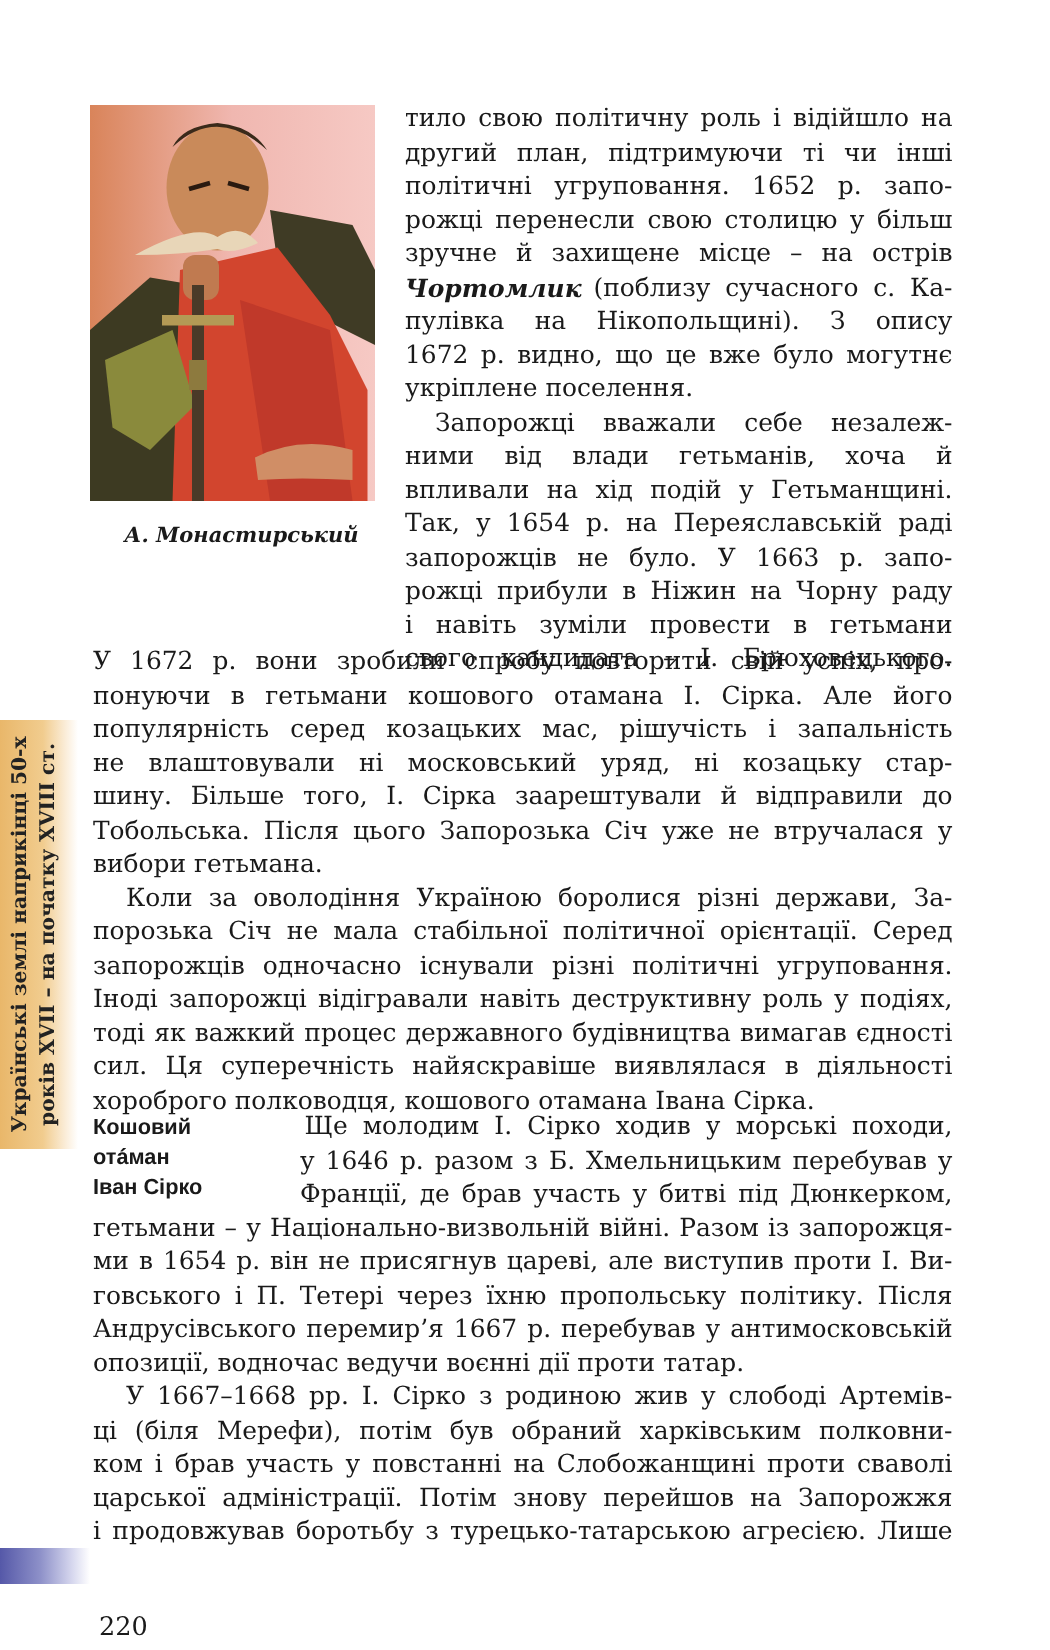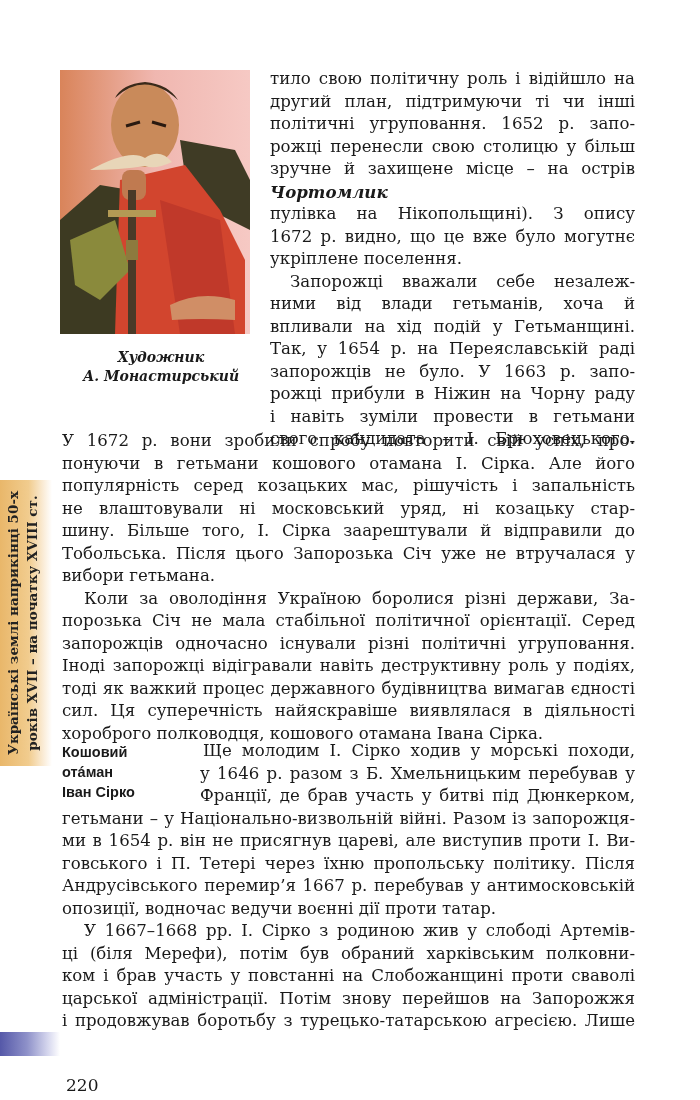--- a/index.html
+++ b/index.html
@@ -83,32 +83,32 @@
       <rect x="62" y="100" width="24" height="30" rx="8" fill="#c07a50"></rect>
       <rect x="68" y="120" width="8" height="144" fill="#4a3a28"></rect>
       <rect x="48" y="140" width="48" height="7" fill="#b39a55"></rect>
       <rect x="66" y="170" width="12" height="20" fill="#8d7a3e"></rect>
 
       <path d="M110 235 Q140 220 175 230 L175 250 Q140 248 112 250 Z" fill="#d08e66"></path>
     </svg>
   </div>
 
   <div class="caption">
-    <div class="it">Художник</div>
     <div class="it">А. Монастирський</div>
   </div>
 
   <div>
     <div class="line right-col" style="top:68px">тило свою політичну роль і відійшло на</div>
     <div class="line right-col" style="top:90.5px">другий план, підтримуючи ті чи інші</div>
     <div class="line right-col" style="top:113px">політичні угруповання. 1652 р. запо-</div>
     <div class="line right-col" style="top:135.5px">рожці перенесли свою столицю у більш</div>
     <div class="line right-col" style="top:158px">зручне й захищене місце – на острів</div>
     <div class="line right-col" style="top:180.5px; display:flex; justify-content:space-between;">
       <span class="bi">Чортомлик</span>
+      <span style="margin-left:8px; flex:1; text-align:justify; text-align-last:justify;">(поблизу сучасного с. Ка-</span>
     </div>
     <div class="line right-col" style="top:203px">пулівка на Нікопольщині). З опису</div>
     <div class="line right-col" style="top:225.5px">1672 р. видно, що це вже було могутнє</div>
     <div class="line right-col last" style="top:248px">укріплене поселення.</div>
     <div class="line right-col" style="top:270.5px; left:290px; width:345px;">Запорожці вважали себе незалеж-</div>
     <div class="line right-col" style="top:293px">ними від влади гетьманів, хоча й</div>
     <div class="line right-col" style="top:315.5px">впливали на хід подій у Гетьманщині.</div>
     <div class="line right-col" style="top:338px">Так, у 1654 р. на Переяславській раді</div>
     <div class="line right-col" style="top:360.5px">запорожців не було. У 1663 р. запо-</div>
     <div class="line right-col" style="top:383px">рожці прибули в Ніжин на Чорну раду</div>

